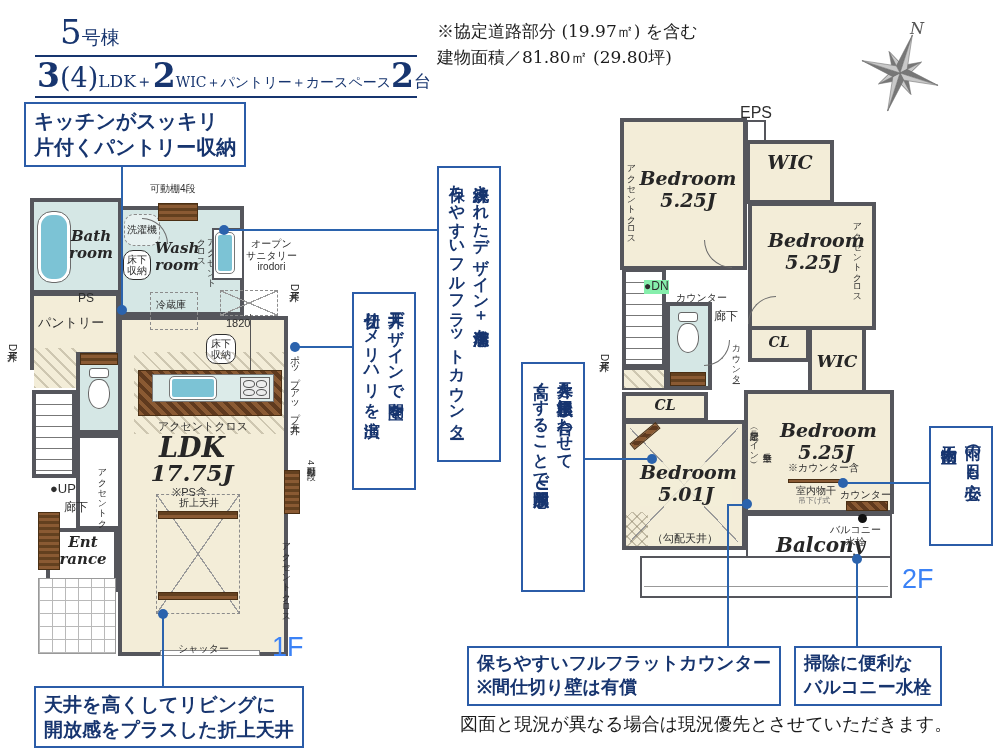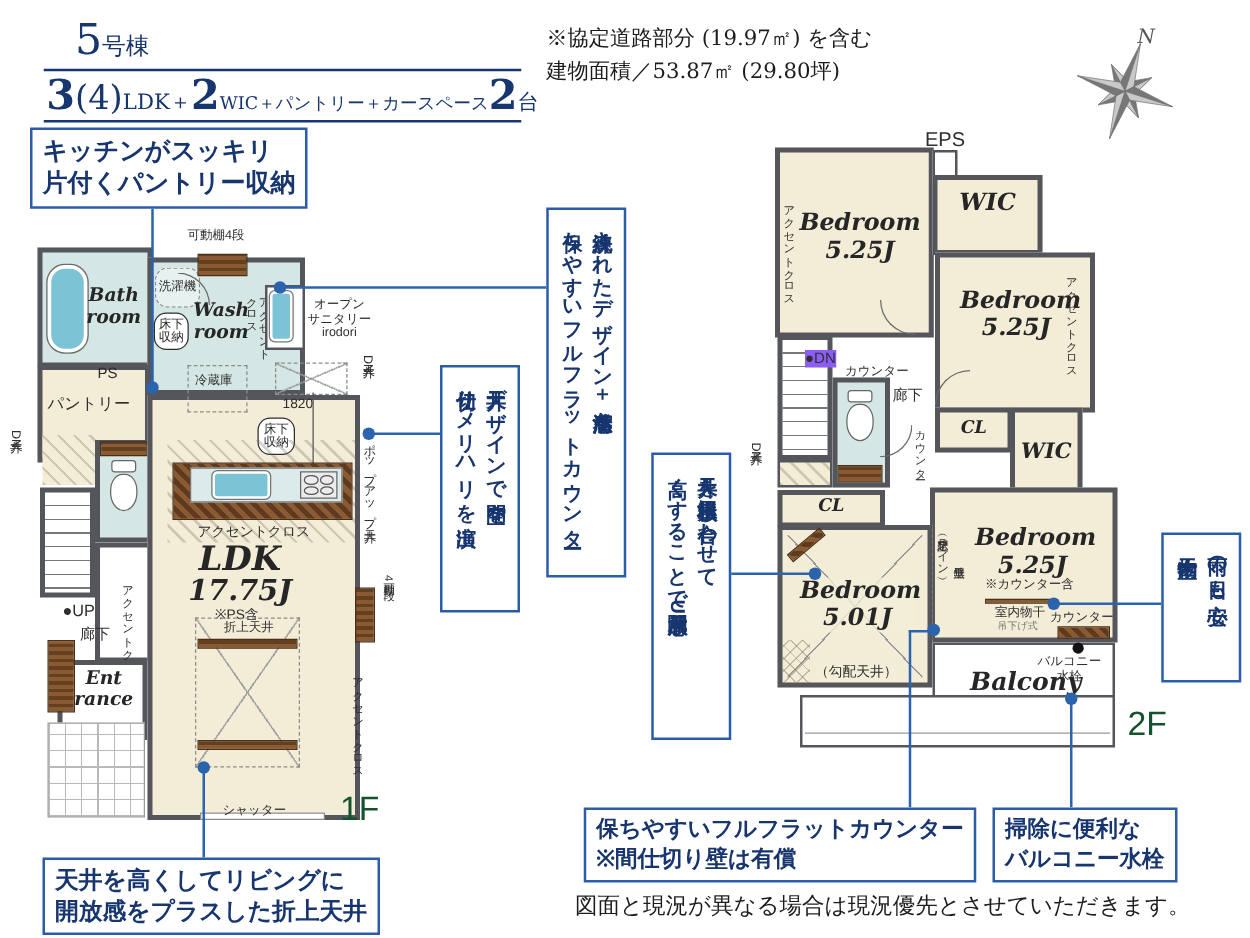--- a/index.html
+++ b/index.html
@@ -46,21 +46,21 @@
   .win{background:#fff;border:1px solid #8a8a8a;}
   
   .lbl{font-size:11px;color:#2e2e2e;white-space:pre-line;line-height:1.15;}
   .lbl.small{font-size:9px;}
   .lbl.t10{font-size:10px;}
   .v{writing-mode:vertical-rl;}
   .ctr{display:flex;align-items:center;justify-content:center;text-align:center;border-radius:10px;}
   .boxed{background:#fff;border:1px solid #2e2e2e;}
   .rname{font-family:"DejaVu Serif",serif;font-style:italic;font-weight:bold;color:#262626;
          white-space:pre-line;text-align:center;line-height:1.15;}
-  .floor-tag{font-size:27px;color:#14532d;font-family:"Liberation Sans",sans-serif;}
+  .floor-tag{font-size:27px;color:#3b82f6;font-family:"Liberation Sans",sans-serif;}
   
   .cal{background:#fff;border:2px solid #2b5ca8;color:#17356f;font-weight:bold;
        white-space:pre-line;line-height:1.32;}
   .cal-h{padding:4px 8px;font-size:19px;}
   .cal-v{writing-mode:vertical-rl;padding:6px 6px;font-size:16px;line-height:1.5;}
   .cline{background:#2b63ad;}
   .cdot{width:10px;height:10px;border-radius:50%;background:#2b63ad;}
   .bdot{width:9px;height:9px;border-radius:50%;background:#111;}
   .footer{font-size:18px;color:#1c1c1c;}
 </style>
@@ -73,21 +73,21 @@
     <span class="big">5</span><span class="suf">号棟</span>
   </div>
   <div class="abs hrule" style="left:35px;top:55px;width:382px;"></div>
   <div class="abs planline" style="left:37px;top:56px;">
     <span class="n">3</span><span class="m">(4)</span><span class="t">LDK＋</span><span class="n">2</span><span class="k">WIC＋パントリー＋カースペース</span><span class="n">2</span><span class="t">台</span>
   </div>
   <div class="abs hrule" style="left:35px;top:96px;width:382px;"></div>
 
   <div class="abs siteinfo" style="left:437px;top:18px;">
     <div>※協定道路部分 (19.97㎡) を含む</div>
-    <div>建物面積／53.87㎡ (29.80坪)</div>
+    <div>建物面積／81.80㎡ (29.80坪)</div>
   </div>
 
   <div class="abs" style="left:855px;top:18px;width:96px;height:96px;">
     <svg width="96" height="96" viewBox="0 0 96 96">
       <g transform="rotate(18 45 55)" stroke="#6f6f6f" stroke-width="0.5">
         <polygon points="61.97,38.03 45,47 53,55" fill="#777"></polygon>
           <polygon points="61.97,38.03 45,55 53,55" fill="#c9c9c9"></polygon>
         <polygon points="61.97,71.97 53,55 45,63" fill="#777"></polygon>
           <polygon points="61.97,71.97 45,55 45,63" fill="#c9c9c9"></polygon>
         <polygon points="28.03,71.97 45,63 37,55" fill="#777"></polygon>
@@ -206,21 +206,21 @@
   <div class="abs rname" style="left:760px;top:152px;width:60px;font-size:19px;">WIC</div>
 
   <div class="abs room" style="left:748px;top:202px;width:128px;height:128px;"></div>
   <div class="abs rname" style="left:768px;top:230px;width:90px;font-size:19px;">Bedroom
 5.25J</div>
   <div class="abs lbl small v" style="left:852px;top:216px;height:84px;">アクセントクロス</div>
   <div class="abs arc" style="left:748px;top:296px;width:28px;height:28px;"></div>
 
   <div class="abs steps" style="left:622px;top:268px;width:44px;height:100px;"></div>
   <div class="abs hatch" style="left:622px;top:368px;width:44px;height:22px;background-color:#f3edd8;border:2px solid #55565c;"></div>
-  <div class="abs lbl" style="left:644px;top:280px;font-size:12px;background:#8b5cf6;">●DN</div>
+  <div class="abs lbl" style="left:644px;top:280px;font-size:12px;background:#86efac;">●DN</div>
   <div class="abs lbl t10" style="left:676px;top:292px;">カウンター</div>
   <div class="abs lbl t10 v" style="left:598px;top:354px;height:52px;">天井DN</div>
 
   <div class="abs wet" style="left:666px;top:302px;width:46px;height:88px;"></div>
   <div class="abs toilettank" style="left:678px;top:312px;width:20px;height:10px;"></div>
   <div class="abs toiletshape" style="left:677px;top:323px;width:22px;height:30px;"></div>
   <div class="abs brown" style="left:670px;top:372px;width:36px;height:14px;"></div>
   <div class="abs lbl" style="left:714px;top:310px;font-size:12px;">廊下</div>
   <div class="abs lbl small v" style="left:731px;top:338px;height:60px;">カウンター</div>
   <div class="abs arc" style="left:704px;top:340px;width:26px;height:26px;transform:rotate(180deg);"></div>

